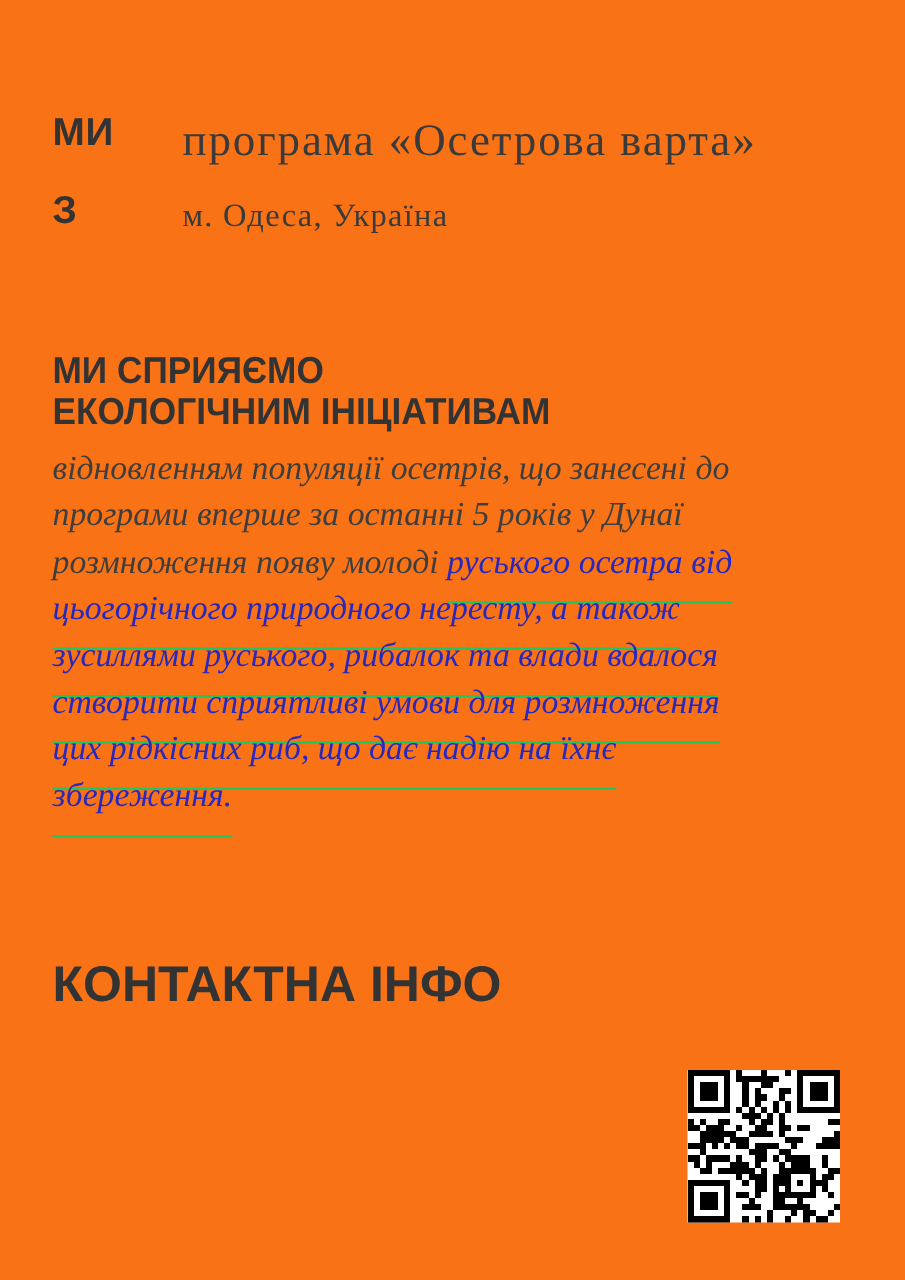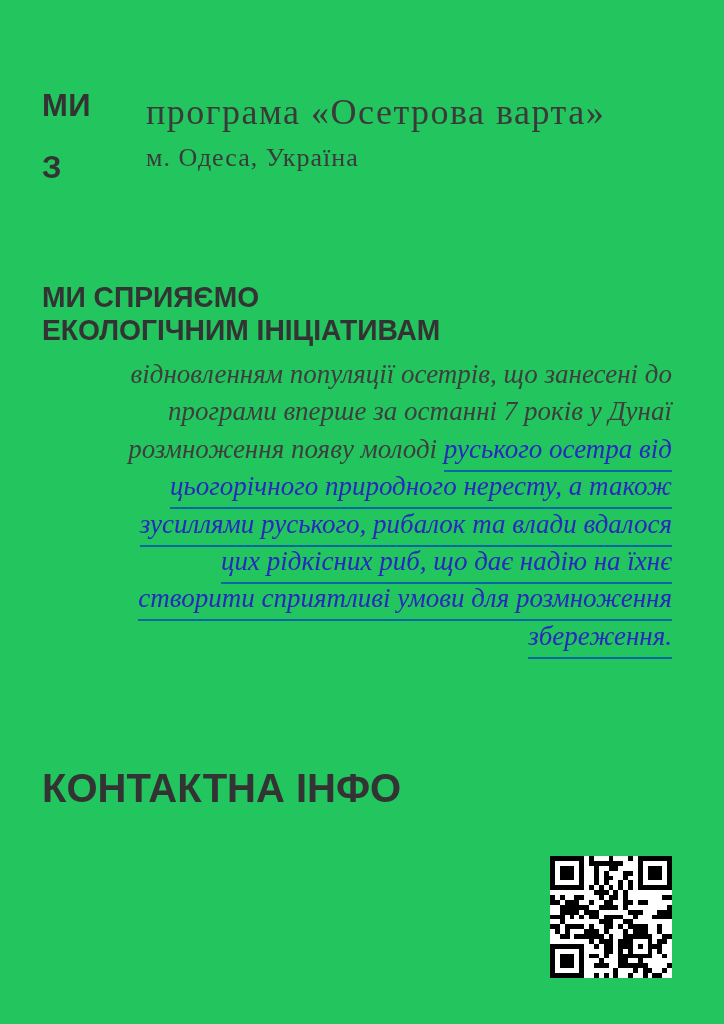--- a/index.html
+++ b/index.html
@@ -5,21 +5,21 @@
   * { margin: 0; padding: 0; box-sizing: border-box; }
   html, body { background: #ffffff; }
   body {
     width: 724px; height: 1024px;
     font-family: "Liberation Sans", sans-serif;
     position: relative;
     overflow: hidden;
   }
   .page {
     position: absolute; inset: 0;
-    background: #22c55e;
+    background: #f97316;
   }
 
   
   .header-block {
     position: absolute; left: 42px; top: 90px; right: 30px;
   }
   .logo {
     position: absolute; left: 0; top: 0;
     font-weight: 700; font-size: 31px; line-height: 31px;
     color: #333333; letter-spacing: 0.5px;
@@ -29,44 +29,43 @@
     position: absolute; left: 104px; top: 0; width: 560px;
   }
   .script {
     font-family: "Liberation Serif", serif;
     color: #3a3a3a;
   }
   .program-title {
     font-size: 36px; line-height: 44px; letter-spacing: 1.5px;
   }
   .location {
-    margin-top: 9px; font-size: 26px; line-height: 30px; letter-spacing: 1px;
+    margin-top: 24px; font-size: 26px; line-height: 30px; letter-spacing: 1px;
   }
 
   
   .initiatives-heading {
     position: absolute; left: 42px; top: 280px;
     font-weight: 700; font-size: 30px; line-height: 33px;
     color: #333333;
     transform: scaleX(0.94); transform-origin: left top;
     white-space: nowrap;
   }
   .paragraph {
     position: absolute; left: 42px; top: 356px; width: 630px;
     font-family: "Liberation Serif", serif; font-style: italic;
     font-size: 27px; line-height: 37.4px;
     color: #3e3e3e;
-    text-align: right;
   }
   .para-line { white-space: nowrap; }
   .seg { display: inline; }
   .seg.link {
     color: #2828be;
-    border-bottom: 2px solid #0369a1;
-    padding-bottom: 6px;
+    border-bottom: 2px solid #22c55e;
+    padding-bottom: 17px;
     cursor: pointer;
     font-style: italic;
   }
 
   
   .contact-heading {
     position: absolute; left: 42px; top: 770px;
     font-weight: 700; font-size: 40px; line-height: 36px;
     color: #333333; white-space: nowrap;
   }
@@ -96,26 +95,26 @@
     <div class="program">
       <div class="script program-title">програма «Осетрова варта»</div>
       <div class="script location">м. Одеса, Україна</div>
     </div>
   </div>
 
   <h1 class="initiatives-heading"><span>МИ СПРИЯЄМО</span><br><span>ЕКОЛОГІЧНИМ ІНІЦІАТИВАМ</span></h1>
 
   <div class="paragraph">
       <div class="para-line"><span class="seg">відновленням популяції осетрів, що занесені до</span></div>
-      <div class="para-line"><span class="seg">програми вперше за останні 7 років у Дунаї</span></div>
+      <div class="para-line"><span class="seg">програми вперше за останні 5 років у Дунаї</span></div>
       <div class="para-line"><span class="seg">розмноження появу молоді </span><span class="seg link">руського осетра від</span></div>
       <div class="para-line"><span class="seg link">цьогорічного природного нересту, а також</span></div>
       <div class="para-line"><span class="seg link">зусиллями руського, рибалок та влади вдалося</span></div>
+      <div class="para-line"><span class="seg link">створити сприятливі умови для розмноження</span></div>
       <div class="para-line"><span class="seg link">цих рідкісних риб, що дає надію на їхнє</span></div>
-      <div class="para-line"><span class="seg link">створити сприятливі умови для розмноження</span></div>
       <div class="para-line"><span class="seg link">збереження.</span></div>
     </div>
 
   <h2 class="contact-heading">КОНТАКТНА ІНФО</h2>
 
   <div class="qr">
     <svg viewBox="0 0 25 25" shape-rendering="crispEdges">
         <path d="M0 0h1v1h-1zM1 0h1v1h-1zM2 0h1v1h-1zM3 0h1v1h-1zM4 0h1v1h-1zM5 0h1v1h-1zM6 0h1v1h-1zM8 0h1v1h-1zM12 0h1v1h-1zM16 0h1v1h-1zM18 0h1v1h-1zM19 0h1v1h-1zM20 0h1v1h-1zM21 0h1v1h-1zM22 0h1v1h-1zM23 0h1v1h-1zM24 0h1v1h-1zM0 1h1v1h-1zM6 1h1v1h-1zM8 1h1v1h-1zM9 1h1v1h-1zM10 1h1v1h-1zM11 1h1v1h-1zM12 1h1v1h-1zM13 1h1v1h-1zM14 1h1v1h-1zM18 1h1v1h-1zM24 1h1v1h-1zM0 2h1v1h-1zM2 2h1v1h-1zM3 2h1v1h-1zM4 2h1v1h-1zM6 2h1v1h-1zM9 2h1v1h-1zM12 2h1v1h-1zM13 2h1v1h-1zM18 2h1v1h-1zM20 2h1v1h-1zM21 2h1v1h-1zM22 2h1v1h-1zM24 2h1v1h-1zM0 3h1v1h-1zM2 3h1v1h-1zM3 3h1v1h-1zM4 3h1v1h-1zM6 3h1v1h-1zM9 3h1v1h-1zM11 3h1v1h-1zM15 3h1v1h-1zM16 3h1v1h-1zM18 3h1v1h-1zM20 3h1v1h-1zM21 3h1v1h-1zM22 3h1v1h-1zM24 3h1v1h-1zM0 4h1v1h-1zM2 4h1v1h-1zM3 4h1v1h-1zM4 4h1v1h-1zM6 4h1v1h-1zM9 4h1v1h-1zM11 4h1v1h-1zM12 4h1v1h-1zM15 4h1v1h-1zM18 4h1v1h-1zM20 4h1v1h-1zM21 4h1v1h-1zM22 4h1v1h-1zM24 4h1v1h-1zM0 5h1v1h-1zM6 5h1v1h-1zM9 5h1v1h-1zM11 5h1v1h-1zM14 5h1v1h-1zM16 5h1v1h-1zM18 5h1v1h-1zM24 5h1v1h-1zM0 6h1v1h-1zM1 6h1v1h-1zM2 6h1v1h-1zM3 6h1v1h-1zM4 6h1v1h-1zM5 6h1v1h-1zM6 6h1v1h-1zM8 6h1v1h-1zM10 6h1v1h-1zM12 6h1v1h-1zM14 6h1v1h-1zM16 6h1v1h-1zM18 6h1v1h-1zM19 6h1v1h-1zM20 6h1v1h-1zM21 6h1v1h-1zM22 6h1v1h-1zM23 6h1v1h-1zM24 6h1v1h-1zM9 7h1v1h-1zM10 7h1v1h-1zM11 7h1v1h-1zM13 7h1v1h-1zM15 7h1v1h-1zM0 8h1v1h-1zM2 8h1v1h-1zM5 8h1v1h-1zM6 8h1v1h-1zM10 8h1v1h-1zM12 8h1v1h-1zM13 8h1v1h-1zM15 8h1v1h-1zM23 8h1v1h-1zM24 8h1v1h-1zM0 9h1v1h-1zM1 9h1v1h-1zM3 9h1v1h-1zM4 9h1v1h-1zM5 9h1v1h-1zM8 9h1v1h-1zM11 9h1v1h-1zM12 9h1v1h-1zM15 9h1v1h-1zM16 9h1v1h-1zM18 9h1v1h-1zM19 9h1v1h-1zM2 10h1v1h-1zM3 10h1v1h-1zM4 10h1v1h-1zM5 10h1v1h-1zM6 10h1v1h-1zM7 10h1v1h-1zM10 10h1v1h-1zM11 10h1v1h-1zM12 10h1v1h-1zM13 10h1v1h-1zM15 10h1v1h-1zM24 10h1v1h-1zM2 11h1v1h-1zM3 11h1v1h-1zM4 11h1v1h-1zM5 11h1v1h-1zM7 11h1v1h-1zM8 11h1v1h-1zM9 11h1v1h-1zM16 11h1v1h-1zM17 11h1v1h-1zM18 11h1v1h-1zM22 11h1v1h-1zM23 11h1v1h-1zM24 11h1v1h-1zM0 12h1v1h-1zM1 12h1v1h-1zM2 12h1v1h-1zM4 12h1v1h-1zM6 12h1v1h-1zM8 12h1v1h-1zM9 12h1v1h-1zM11 12h1v1h-1zM12 12h1v1h-1zM13 12h1v1h-1zM14 12h1v1h-1zM17 12h1v1h-1zM21 12h1v1h-1zM22 12h1v1h-1zM23 12h1v1h-1zM24 12h1v1h-1zM2 13h1v1h-1zM10 13h1v1h-1zM11 13h1v1h-1zM12 13h1v1h-1zM15 13h1v1h-1zM16 13h1v1h-1zM0 14h1v1h-1zM1 14h1v1h-1zM3 14h1v1h-1zM4 14h1v1h-1zM5 14h1v1h-1zM6 14h1v1h-1zM8 14h1v1h-1zM11 14h1v1h-1zM12 14h1v1h-1zM14 14h1v1h-1zM16 14h1v1h-1zM17 14h1v1h-1zM18 14h1v1h-1zM19 14h1v1h-1zM22 14h1v1h-1zM1 15h1v1h-1zM3 15h1v1h-1zM7 15h1v1h-1zM8 15h1v1h-1zM9 15h1v1h-1zM11 15h1v1h-1zM15 15h1v1h-1zM17 15h1v1h-1zM18 15h1v1h-1zM19 15h1v1h-1zM22 15h1v1h-1zM2 16h1v1h-1zM3 16h1v1h-1zM5 16h1v1h-1zM6 16h1v1h-1zM7 16h1v1h-1zM8 16h1v1h-1zM9 16h1v1h-1zM10 16h1v1h-1zM12 16h1v1h-1zM15 16h1v1h-1zM16 16h1v1h-1zM17 16h1v1h-1zM18 16h1v1h-1zM19 16h1v1h-1zM20 16h1v1h-1zM23 16h1v1h-1zM24 16h1v1h-1zM8 17h1v1h-1zM10 17h1v1h-1zM11 17h1v1h-1zM12 17h1v1h-1zM14 17h1v1h-1zM15 17h1v1h-1zM16 17h1v1h-1zM20 17h1v1h-1zM22 17h1v1h-1zM23 17h1v1h-1zM0 18h1v1h-1zM1 18h1v1h-1zM2 18h1v1h-1zM3 18h1v1h-1zM4 18h1v1h-1zM5 18h1v1h-1zM6 18h1v1h-1zM9 18h1v1h-1zM11 18h1v1h-1zM12 18h1v1h-1zM14 18h1v1h-1zM15 18h1v1h-1zM16 18h1v1h-1zM18 18h1v1h-1zM20 18h1v1h-1zM21 18h1v1h-1zM22 18h1v1h-1zM0 19h1v1h-1zM6 19h1v1h-1zM11 19h1v1h-1zM12 19h1v1h-1zM14 19h1v1h-1zM16 19h1v1h-1zM20 19h1v1h-1zM22 19h1v1h-1zM0 20h1v1h-1zM2 20h1v1h-1zM3 20h1v1h-1zM4 20h1v1h-1zM6 20h1v1h-1zM8 20h1v1h-1zM9 20h1v1h-1zM11 20h1v1h-1zM14 20h1v1h-1zM15 20h1v1h-1zM16 20h1v1h-1zM17 20h1v1h-1zM18 20h1v1h-1zM19 20h1v1h-1zM20 20h1v1h-1zM23 20h1v1h-1zM0 21h1v1h-1zM2 21h1v1h-1zM3 21h1v1h-1zM4 21h1v1h-1zM6 21h1v1h-1zM10 21h1v1h-1zM14 21h1v1h-1zM15 21h1v1h-1zM18 21h1v1h-1zM0 22h1v1h-1zM2 22h1v1h-1zM3 22h1v1h-1zM4 22h1v1h-1zM6 22h1v1h-1zM9 22h1v1h-1zM10 22h1v1h-1zM11 22h1v1h-1zM14 22h1v1h-1zM15 22h1v1h-1zM16 22h1v1h-1zM17 22h1v1h-1zM18 22h1v1h-1zM19 22h1v1h-1zM24 22h1v1h-1zM0 23h1v1h-1zM6 23h1v1h-1zM13 23h1v1h-1zM17 23h1v1h-1zM19 23h1v1h-1zM20 23h1v1h-1zM23 23h1v1h-1zM0 24h1v1h-1zM1 24h1v1h-1zM2 24h1v1h-1zM3 24h1v1h-1zM4 24h1v1h-1zM5 24h1v1h-1zM6 24h1v1h-1zM9 24h1v1h-1zM11 24h1v1h-1zM13 24h1v1h-1zM16 24h1v1h-1zM19 24h1v1h-1zM21 24h1v1h-1zM22 24h1v1h-1z" fill="#000000"></path>
       </svg>
   </div>

